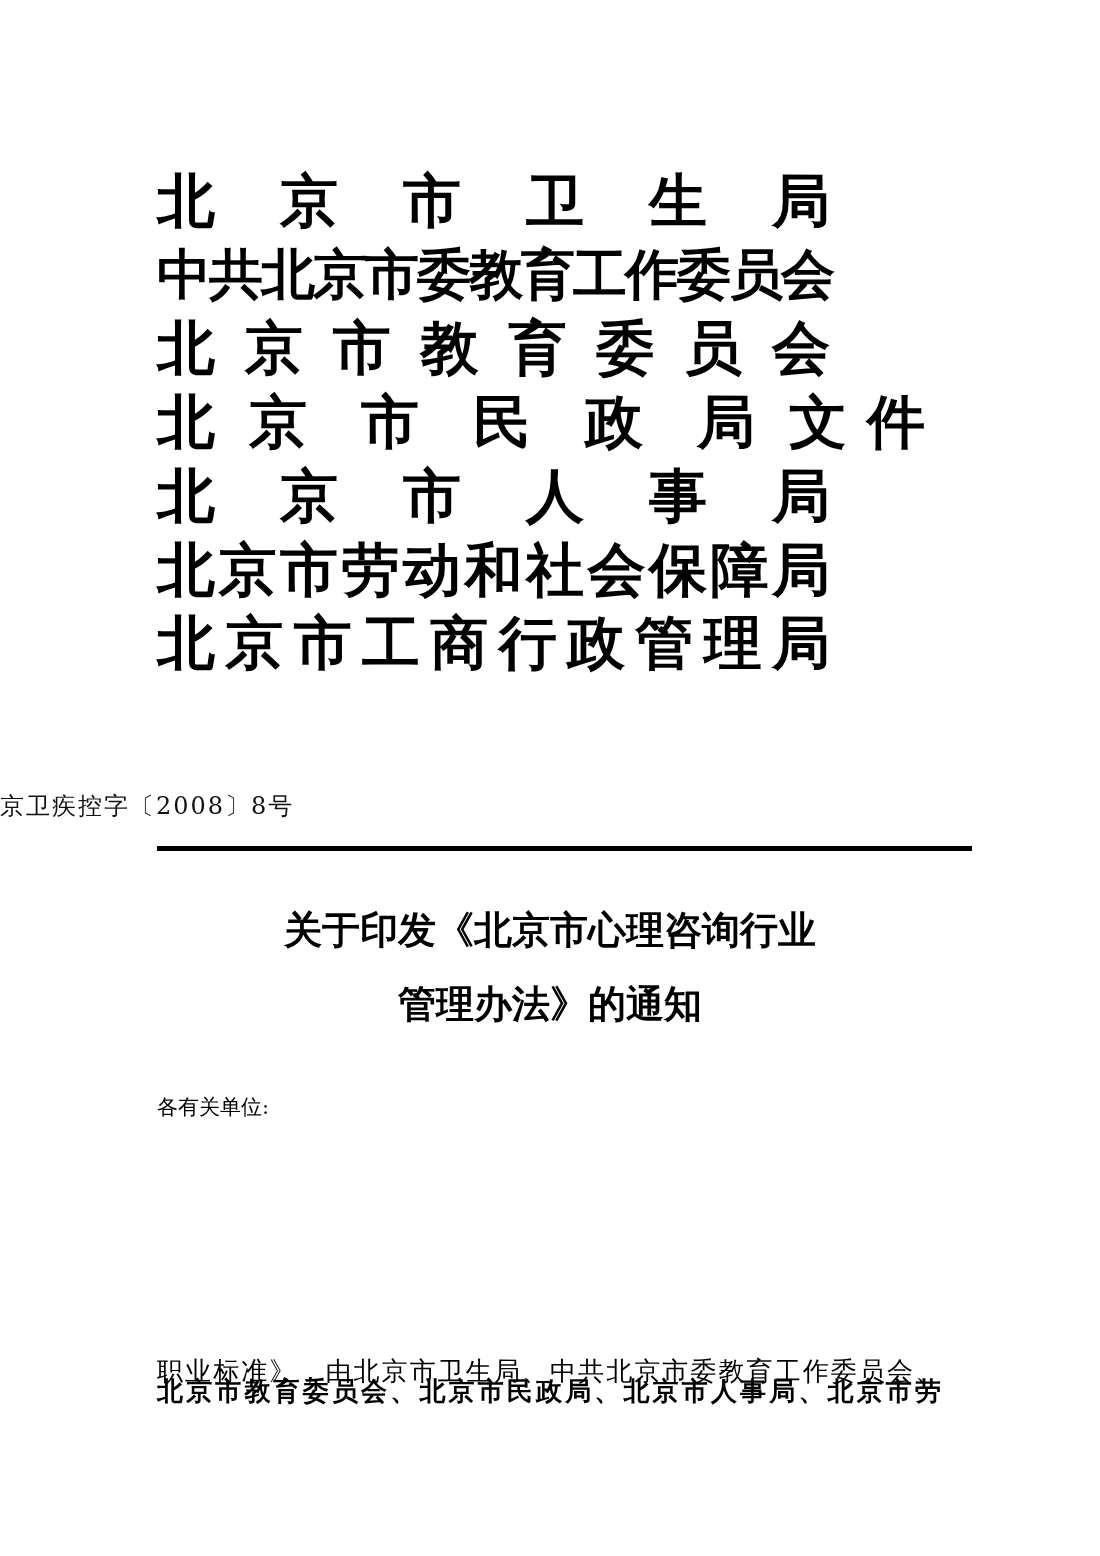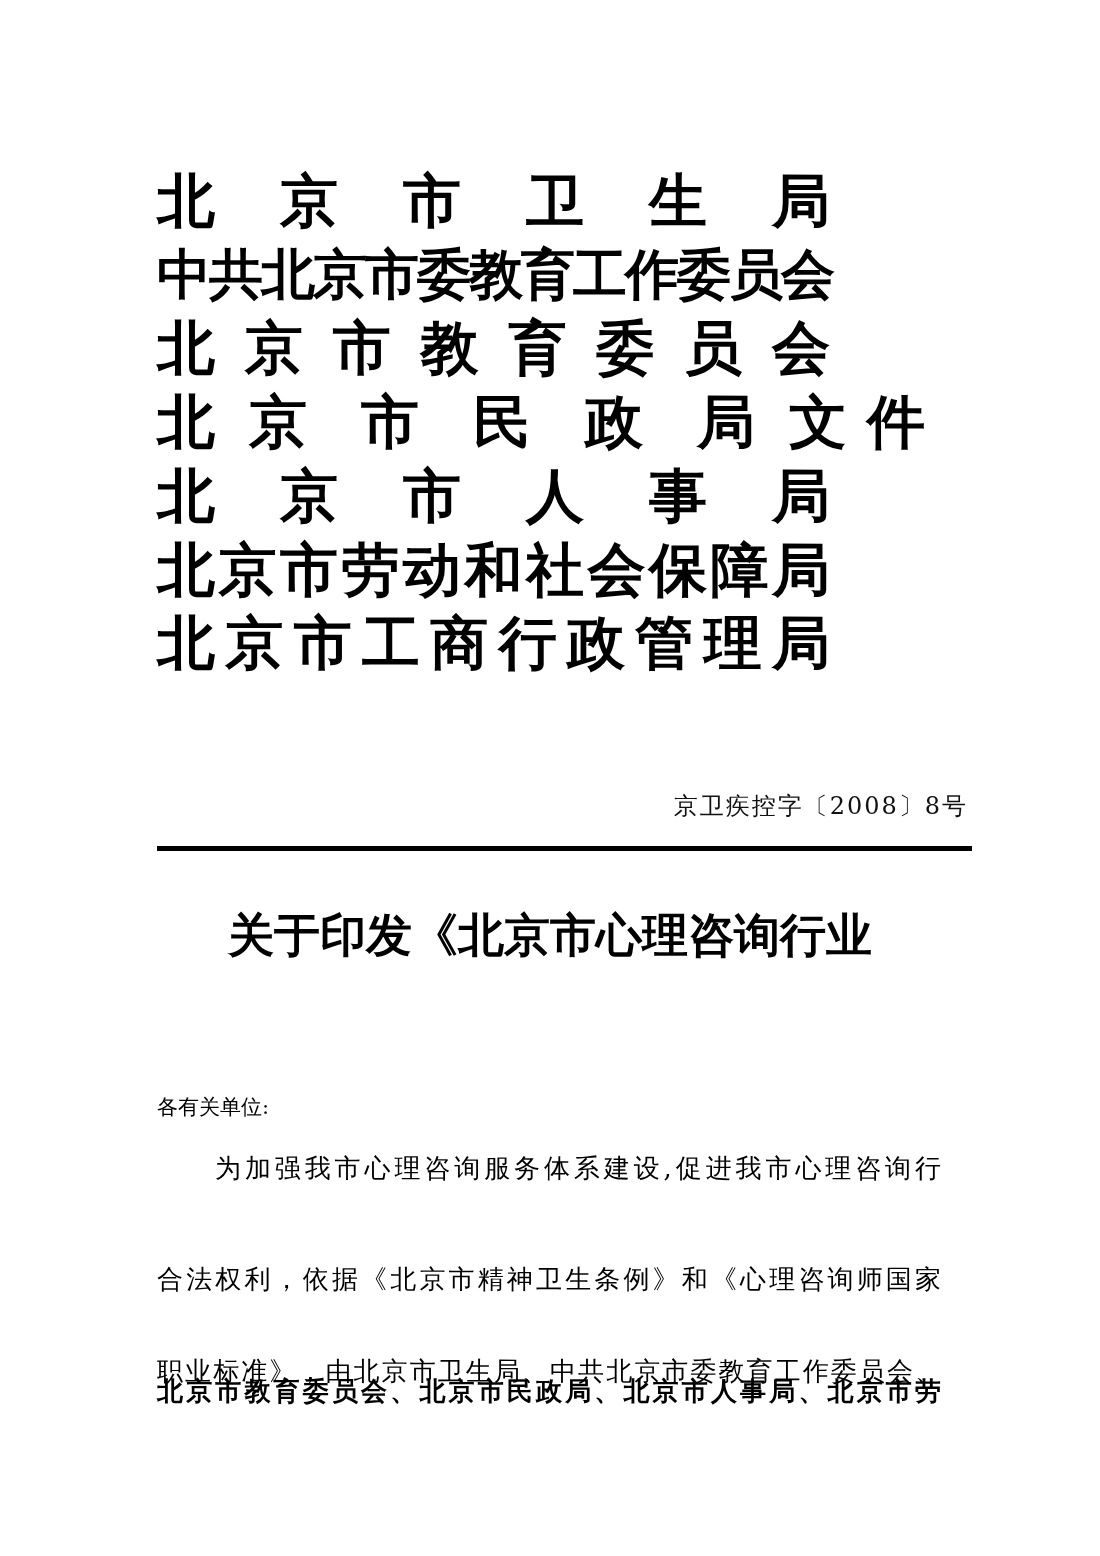--- a/index.html
+++ b/index.html
@@ -47,42 +47,42 @@
     .org-line.wenjian {
       width: 768px;
       justify-content: space-between;
     }
 
     .doc-number {
       position: absolute;
       left: 0;
       width: 968px;
       top: 790px;
-      text-align: right;
+      text-align: left;
       font-family: "DejaVu Serif", "Liberation Serif", serif;
       font-size: 24px;
       letter-spacing: 2px;
       color: #111;
     }
     .rule {
       position: absolute;
       left: 157px;
       top: 846px;
       width: 815px;
       height: 5px;
       background: #000;
     }
     .title-line {
       position: absolute;
       left: 0;
       width: 1100px;
       text-align: center;
       font-family: "DejaVu Sans", "Liberation Sans", sans-serif;
       font-weight: bold;
-      font-size: 46px;
+      font-size: 38px;
       color: #000;
     }
     .salutation {
       position: absolute;
       left: 157px;
       top: 1093px;
       font-size: 21px;
       font-family: "DejaVu Serif", "Liberation Serif", serif;
     }
     .body-line {
@@ -187,21 +187,20 @@
     <span class="ch">管</span>
     <span class="ch">理</span>
     <span class="ch">局</span>
   </div>
 
   <div class="doc-number">京卫疾控字〔2008〕8号</div>
 
   <div class="rule"></div>
 
   <div class="title-line" style="top:905px;">关于印发《北京市心理咨询行业</div>
+  <div class="title-line" style="top:979px;">管理办法》的通知</div>
 
   <div class="salutation">各有关单位:</div>
 
-  <div class="body-line indent" style="top:1151px;">为加强我市心理咨询服务体系建设,促进我市心理咨询行</div>
-  <div class="body-line" style="top:1262px;">合法权利，依据《北京市精神卫生条例》和《心理咨询师国家</div>
   <div class="body-line" style="top:1354px;">职业标准》，由北京市卫生局、中共北京市委教育工作委员会、</div>
   <div class="body-line" style="top:1374px;font-weight:bold;">北京市教育委员会、北京市民政局、北京市人事局、北京市劳</div>
 
 </div>
 
 </body></html>

